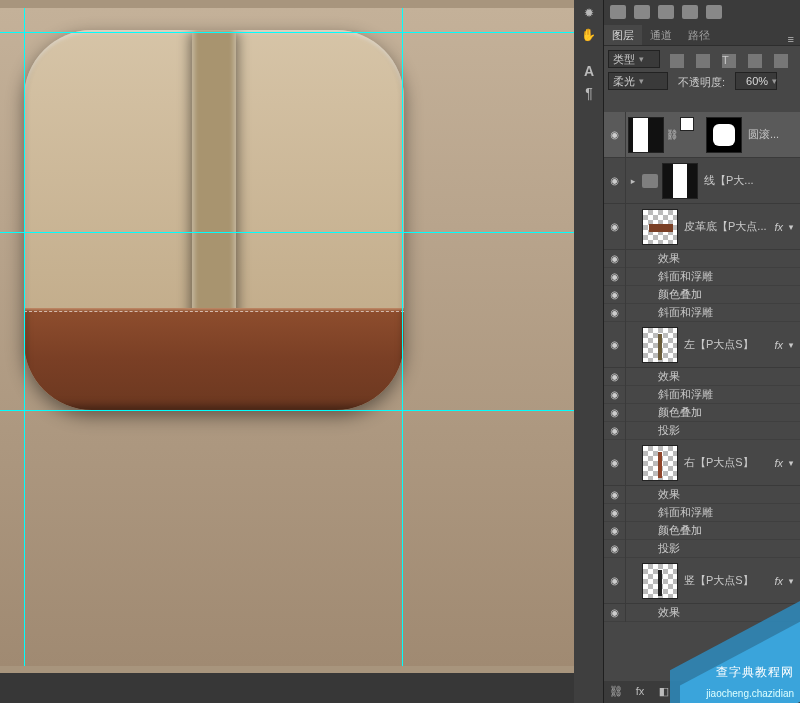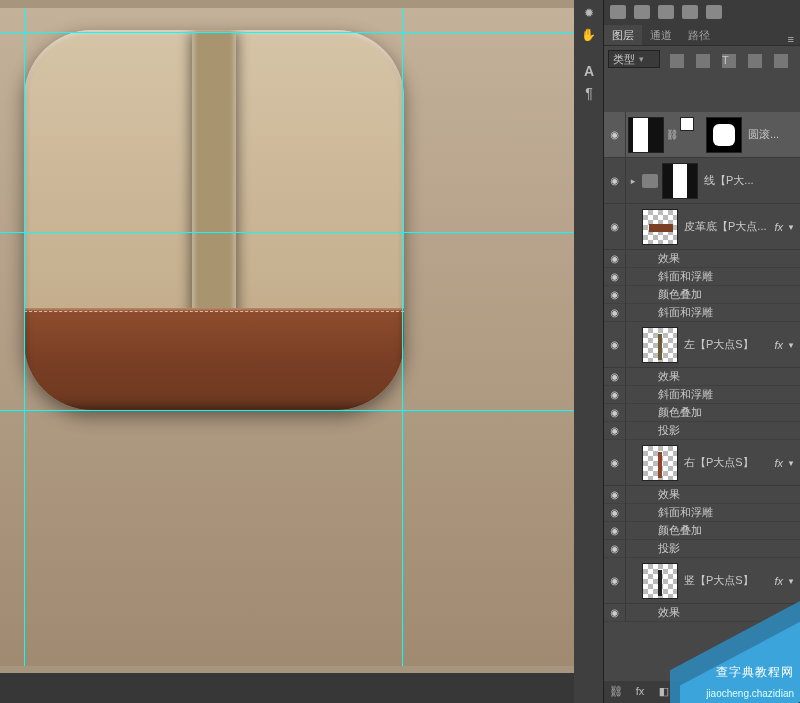--- a/index.html
+++ b/index.html
@@ -139,20 +139,29 @@
     <div class="select" style="flex:0 0 52px">
         <span>类型</span>
       </div>
     <span class="pict"></span>
     <span class="pict"></span>
     <span class="pict">T</span>
     <span class="pict"></span>
     <span class="pict"></span>
   </div>
 
+  <div class="row">
+    <div class="select" style="flex:0 0 60px">
+        <span>柔光</span>
+      </div>
+    <span class="lbl">不透明度:</span>
+    <div class="select" style="flex:0 0 42px">
+        <span class="val">60%</span>
+      </div>
+  </div>
 
 
   <div class="layers">
 
     <div class="layer sel" style="height:46px">
       <div class="eye">◉</div>
       <div class="thumbs">
         <div class="th lg th-bwb"></div>
         <div class="th-link">⛓</div>
         <div class="th sm"></div>

